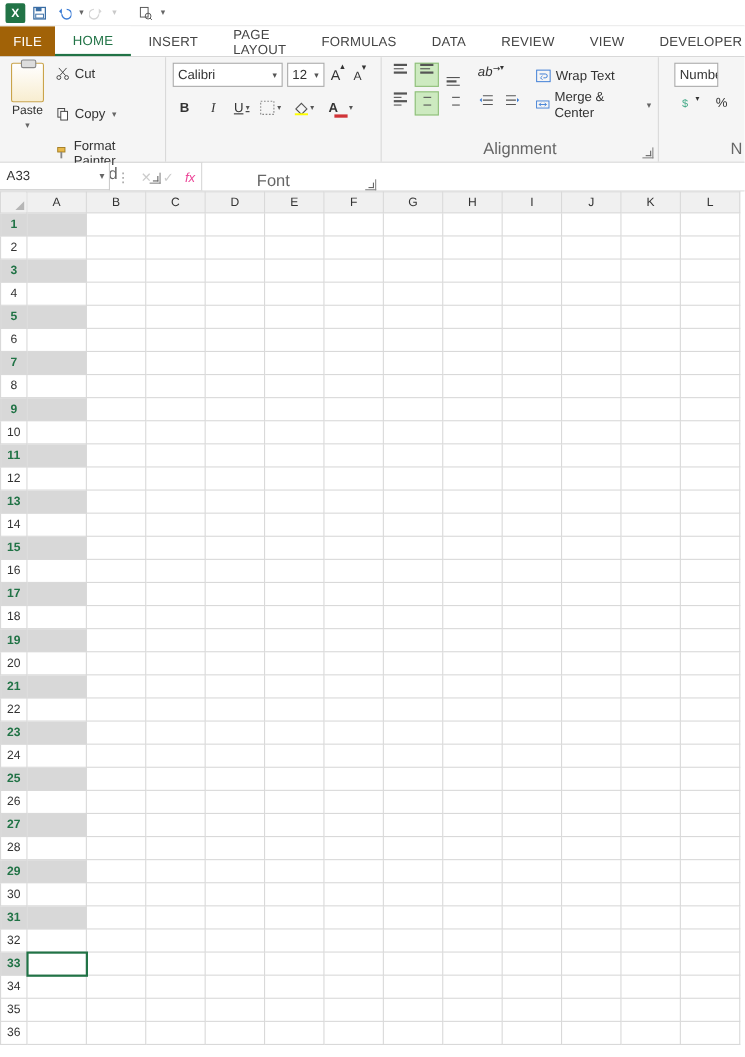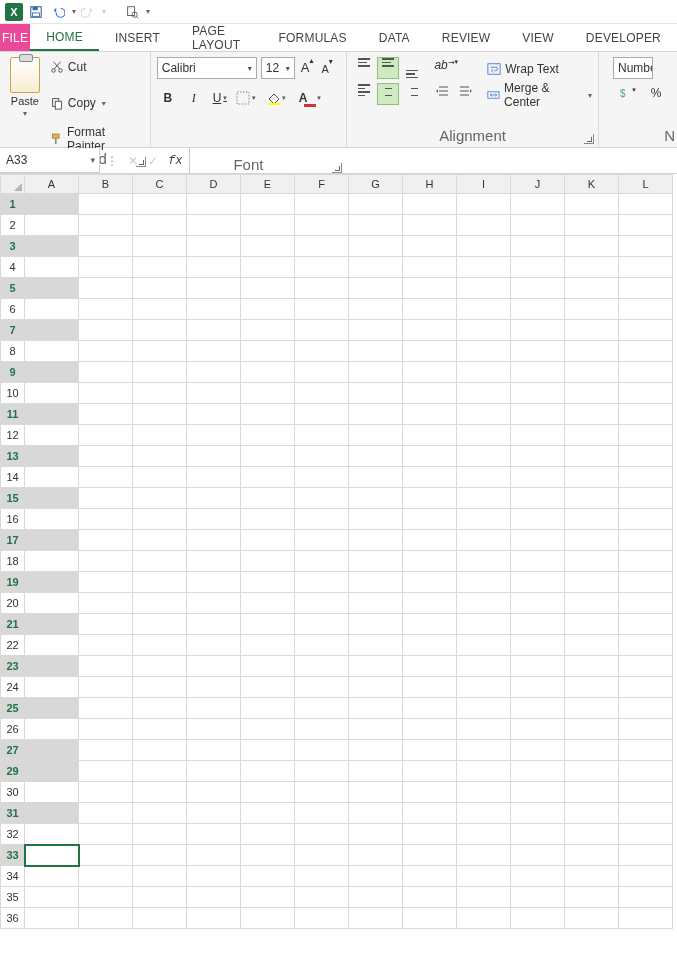--- a/index.html
+++ b/index.html
@@ -8,21 +8,21 @@
   
   .qat { height: 24px; background: #fff; display: flex; align-items: center; padding: 0 4px; gap: 2px; border-bottom: 1px solid #e5e5e5;}
   .qat .icn { width: 20px; height: 20px; display: flex; align-items: center; justify-content: center; font-size: 13px; color: #444;}
   .qat .icn svg { width: 14px; height: 14px; }
   .qat .sep-drop { font-size: 8px; color: #666; padding-left: 2px;}
   .excel-icon { background:#217346; color:#fff; width:18px; height:18px; display:flex; align-items:center; justify-content:center; font-weight:bold; font-size:11px; border-radius:2px;}
 
   
   .tabs { height: 28px; display: flex; align-items: stretch; border-bottom: 1px solid #d4d4d4; background:#fff;}
   .tab { padding: 0 16px; display:flex; align-items:center; font-size: 12px; color:#444; text-transform: uppercase; letter-spacing:.2px; cursor:pointer;}
-  .tab.file { background:#ec4899; color:#fff; padding:0 2px; }
+  .tab.file { background:#a16207; color:#fff; padding:0 12px; }
   .tab.active { color:#217346; border-bottom:2px solid #217346; background:#fff;}
 
   
   .ribbon { height: 96px; background: #f5f5f5; border-bottom:1px solid #d4d4d4; display:flex; }
   .group { border-right:1px solid #d9d9d9; display:flex; flex-direction:column; position:relative;}
   .group-inner { flex:1; display:flex; padding:3px 6px 0 6px; align-items:flex-start;}
   .group-title { text-align:center; font-size:15px; color:#666; padding:1px 0 3px 0; position:relative;}
   .group-title .dlaunch { position:absolute; right:4px; bottom:3px; width:10px; height:10px; border:1px solid #888; font-size:7px; line-height:8px; color:#666; border-left:none; border-top:none;}
   .group-title .dlaunch::before{content:"";position:absolute;right:1px;bottom:1px;width:4px;height:4px;border-right:1px solid #666;border-bottom:1px solid #666;}
 
@@ -68,21 +68,21 @@
   .num-col{display:flex;flex-direction:column;gap:6px;padding:2px 4px 0 8px;}
   .num-combo{background:#fff;border:1px solid #aaa;height:22px;width:40px;padding:0 4px;font-size:12px;display:flex;align-items:center;overflow:hidden;}
   .num-row2{display:flex;gap:4px;align-items:center;}
 
   
   .name-fx{height:26px;display:flex;align-items:stretch;border-bottom:1px solid #d4d4d4;}
   .namebox{width:100px;border:1px solid #ccc;border-top:none;border-left:none;display:flex;align-items:center;padding:0 6px;background:#fff;position:relative;}
   .namebox .caret{position:absolute;right:4px;font-size:9px;color:#666;}
   .fx-controls{display:flex;align-items:center;border-right:1px solid #ccc;padding:0 6px;gap:10px;color:#bbb;}
   .fx-controls .dots{color:#999;}
-  .fx-controls .fx{font-style:italic;font-family:Liberation Mono, monospace;color:#404040;}
+  .fx-controls .fx{font-style:italic;font-family:Liberation Sans, sans-serif;color:#ec4899;}
   .fx-input{flex:1;border:none;background:#fff;padding:0 6px;}
 
   
   .grid-wrap{position:relative;}
   table.sheet{border-collapse:collapse;table-layout:fixed;}
   table.sheet th, table.sheet td{border:1px solid #d9d9d9;height:21px;font-size:11px;color:#333;background:#fff;}
   table.sheet thead th{background:#f0f0f0;font-weight:normal;text-align:center;height:19px;}
   th.corner{width:24px;background:#f0f0f0;position:relative;}
   th.corner::after{content:"";position:absolute;right:2px;bottom:2px;width:0;height:0;border-left:8px solid transparent;border-bottom:8px solid #b6b6b6;}
   th.rowh{width:24px;background:#f0f0f0;text-align:center;font-weight:normal;}
@@ -801,20 +801,35 @@
           <td class="colDef"></td>
           <td class="colDef"></td>
           <td class="colDef"></td>
           <td class="colDef"></td>
           <td class="colDef"></td>
           <td class="colDef"></td>
           <td class="colDef"></td>
           <td class="colDef"></td>
           <td class="colDef"></td>
         </tr>
+        <tr>
+          <th class="rowh">28</th>
+          <td class="colA colA-cell"></td>
+          <td class="colDef"></td>
+          <td class="colDef"></td>
+          <td class="colDef"></td>
+          <td class="colDef"></td>
+          <td class="colDef"></td>
+          <td class="colDef"></td>
+          <td class="colDef"></td>
+          <td class="colDef"></td>
+          <td class="colDef"></td>
+          <td class="colDef"></td>
+          <td class="colDef"></td>
+        </tr>
         <tr class="hl">
           <th class="rowh sel">29</th>
           <td class="colA colA-cell" style="background: rgb(216, 216, 216);"></td>
           <td class="colDef"></td>
           <td class="colDef"></td>
           <td class="colDef"></td>
           <td class="colDef"></td>
           <td class="colDef"></td>
           <td class="colDef"></td>
           <td class="colDef"></td>

